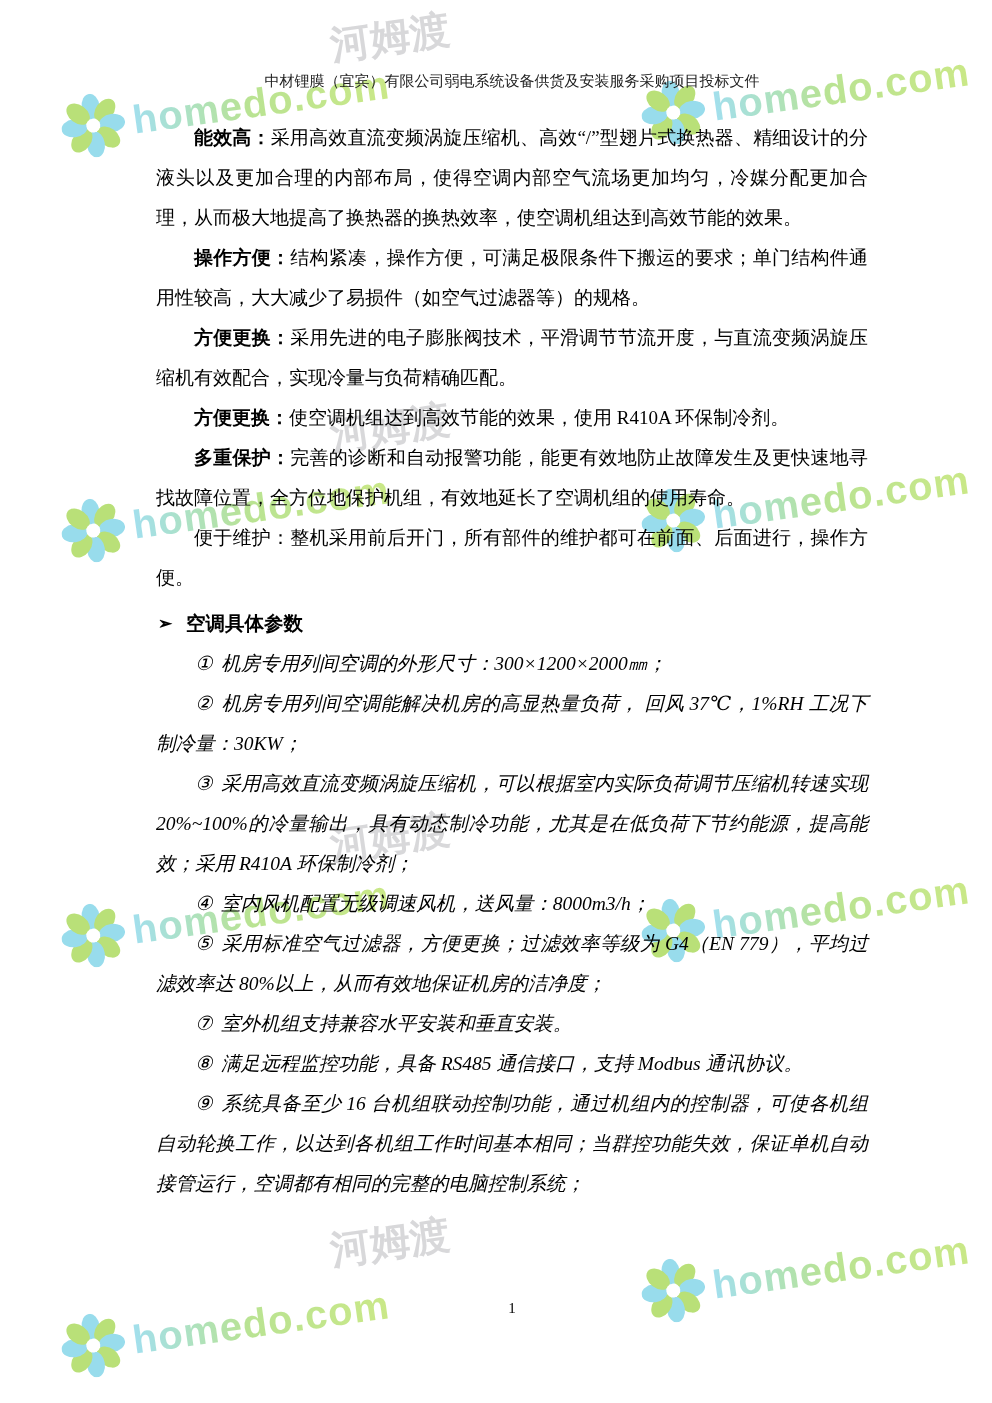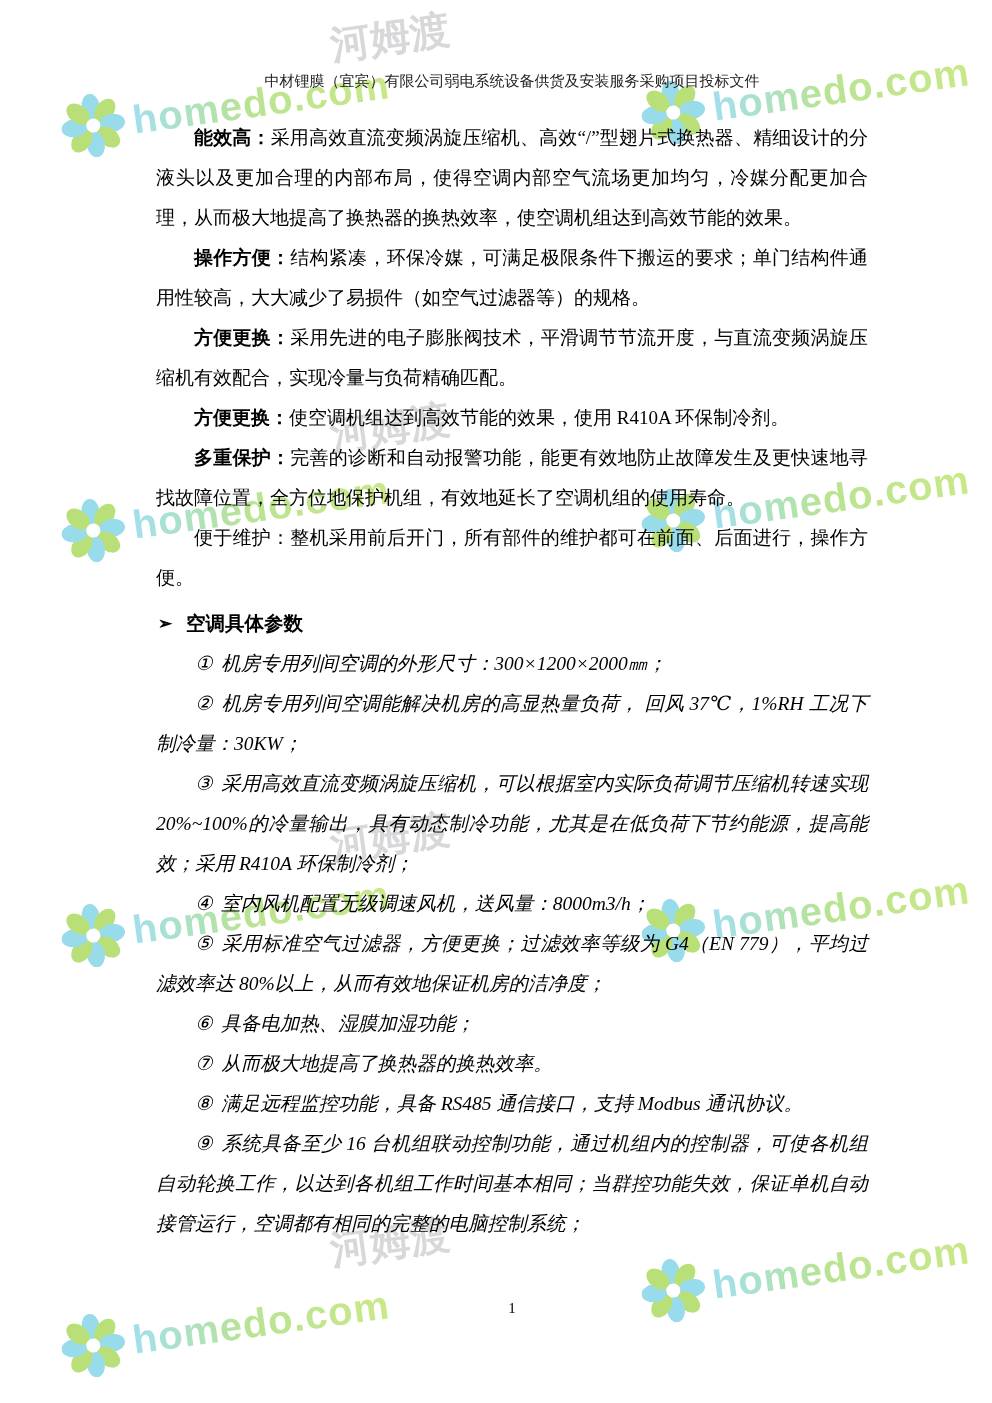--- a/index.html
+++ b/index.html
@@ -218,21 +218,21 @@
     </div>
 
   <div class="doc">
 
     <div class="header-line">中材锂膜（宜宾）有限公司弱电系统设备供货及安装服务采购项目投标文件</div>
 
     <div class="body-area">
 
       <p class="para"><b>能效高：</b><span>采用高效直流变频涡旋压缩机、高效“/”型翅片式换热器、精细设计的分液头以及更加合理的内部布局，使得空调内部空气流场更加均匀，冷媒分配更加合理，从而极大地提高了换热器的换热效率，使空调机组达到高效节能的效果。</span></p>
 
-      <p class="para"><b>操作方便：</b><span>结构紧凑，环保冷媒，可满足极限条件下搬运的要求；单门结构件通用性较高，大大减少了易损件（如空气过滤器等）的规格。</span></p>
+      <p class="para"><b>操作方便：</b><span>结构紧凑，操作方便，可满足极限条件下搬运的要求；单门结构件通用性较高，大大减少了易损件（如空气过滤器等）的规格。</span></p>
 
       <p class="para"><b>方便更换：</b><span>采用先进的电子膨胀阀技术，平滑调节节流开度，与直流变频涡旋压缩机有效配合，实现冷量与负荷精确匹配。</span></p>
 
       <p class="para"><b>方便更换：</b><span>使空调机组达到高效节能的效果，使用 R410A 环保制冷剂。</span></p>
 
       <p class="para"><b>多重保护：</b><span>完善的诊断和自动报警功能，能更有效地防止故障发生及更快速地寻找故障位置，全方位地保护机组，有效地延长了空调机组的使用寿命。</span></p>
 
       <p class="para"><span>便于维护：</span><span>整机采用前后开门，所有部件的维护都可在前面、后面进行，操作方便。</span></p>
 
       <p class="bullet-head"><span class="arrow">➢</span><span>空调具体参数</span></p>
@@ -240,23 +240,22 @@
       <p class="num-item"><span class="circ">①</span><span>机房专用列间空调的外形尺寸：300×1200×2000㎜；</span></p>
 
       <p class="num-item"><span class="circ">②</span><span>机房专用列间空调能解决机房的高显热量负荷， 回风 37℃，1%RH 工况下制冷量：30KW；</span></p>
 
       <p class="num-item"><span class="circ">③</span><span>采用高效直流变频涡旋压缩机，可以根据室内实际负荷调节压缩机转速实现 20%~100%的冷量输出，具有动态制冷功能，尤其是在低负荷下节约能源，提高能效；采用 R410A 环保制冷剂；</span></p>
 
       <p class="num-item"><span class="circ">④</span><span>室内风机配置无级调速风机，送风量：8000m3/h；</span></p>
 
       <p class="num-item"><span class="circ">⑤</span><span>采用标准空气过滤器，方便更换；过滤效率等级为 G4（EN 779），平均过滤效率达 80%以上，从而有效地保证机房的洁净度；</span></p>
 
-      <p class="num-item"><span class="circ">⑥</span><span>具备电加热、湿膜加湿功能；</span></p>
-
-      <p class="num-item"><span class="circ">⑦</span><span>从而极大地提高了换热器的换热效率。</span></p>
+
+      <p class="num-item"><span class="circ">⑦</span><span>室外机组支持兼容水平安装和垂直安装。</span></p>
 
       <p class="num-item"><span class="circ">⑧</span><span>满足远程监控功能，具备 RS485 通信接口，支持 Modbus 通讯协议。</span></p>
 
       <p class="num-item"><span class="circ">⑨</span><span>系统具备至少 16 台机组联动控制功能，通过机组内的控制器，可使各机组自动轮换工作，以达到各机组工作时间基本相同；当群控功能失效，保证单机自动接管运行，空调都有相同的完整的电脑控制系统；</span></p>
 
     </div>
 
     <div class="page-num">1</div>
   </div>
 

